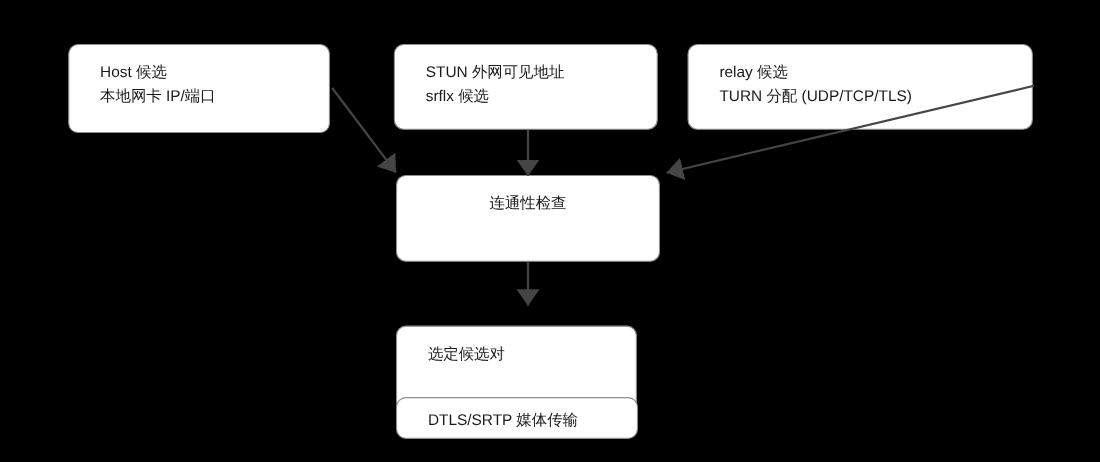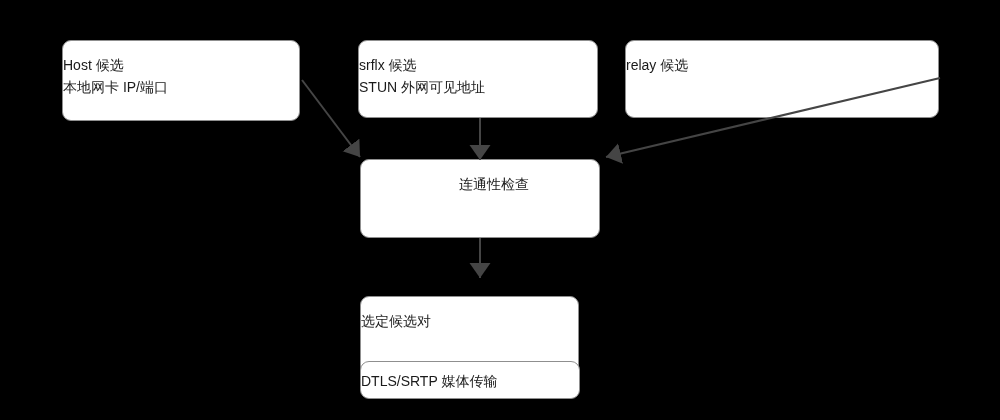--- a/index.html
+++ b/index.html
@@ -15,21 +15,21 @@
   }
   .node{
     position:absolute;
     box-sizing:border-box;
     background:#ffffff;
     border:1.5px solid #8f8f8f;
     border-radius:9px;
     color:#1a1a1a;
     font-size:14px;
     line-height:22px;
-    padding:13px 0;
+    padding:13px 28px;
     z-index:1;
   }
   .node .line{white-space:nowrap;}
   #node-host   {left:62px;  top:40px;  width:238px; height:81px;}
   #node-srflx  {left:358px; top:40px;  width:240px; height:78px;}
   #node-relay  {left:625px; top:40px;  width:314px; height:78px;}
   #node-check  {left:360px; top:159px; width:240px; height:79px; padding-left:28px;text-align:center;}
   #node-selected{left:360px;top:296px; width:219px; height:78px;}
   #node-dtls   {left:360px; top:361px; width:220px; height:38px; padding-top:8px; padding-bottom:8px;}
   #edges-layer{
@@ -42,26 +42,27 @@
 <body>
 
 <div id="canvas">
 
   <div class="node" id="node-host">
     <div class="line">Host 候选</div>
     <div class="line">本地网卡 IP/端口</div>
   </div>
 
   <div class="node" id="node-srflx">
+    <div class="line">STUN 外网可见地址</div>
     <div class="line">srflx 候选</div>
-    <div class="line">STUN 外网可见地址</div>
   </div>
 
   <div class="node" id="node-relay">
     <div class="line">relay 候选</div>
+    <div class="line">TURN 分配 (UDP/TCP/TLS)</div>
   </div>
 
   <div class="node" id="node-check">
     <div class="line">连通性检查</div>
   </div>
 
   <div class="node" id="node-selected">
     <div class="line">选定候选对</div>
   </div>
 

